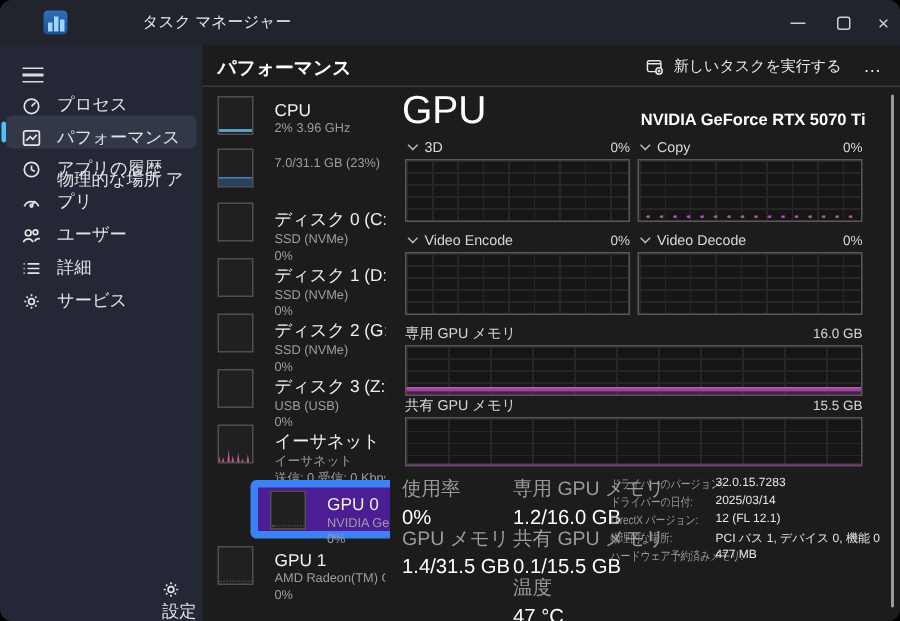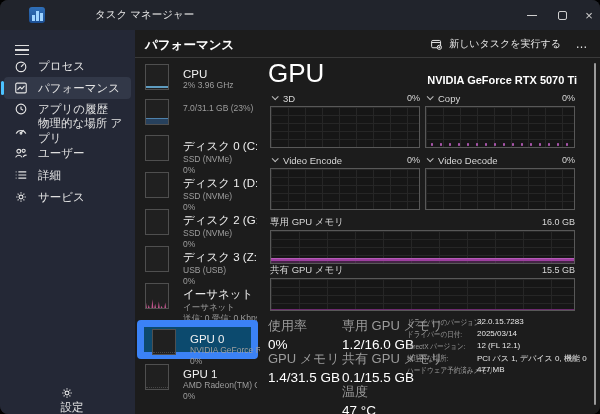--- a/index.html
+++ b/index.html
@@ -15,38 +15,38 @@
   .win-title { position:absolute; left:95px; top:8px; font-size:10.5px; color:#e8e8e8; }
   .winbtn { position:absolute; top:0; height:30px; width:28px; display:flex; align-items:center; justify-content:center; color:#cfcfcf; cursor:default; }
   .btn-min { left:518px; } .btn-max { left:548px; } .btn-close { left:578px; width:22px; font-size:13px; }
   .glyph-min { width:10px; height:1px; background:#cfcfcf; display:block; }
   .glyph-max { width:9px; height:9px; border:1px solid #cfcfcf; border-radius:2px; display:block; }
 
   
   .sidebar { position:absolute; left:0; top:30px; width:135px; height:384px; background:#242836; }
   .hamburger { position:absolute; left:10px; top:8px; width:24px; height:24px; display:flex; flex-direction:column; justify-content:center; gap:3px; padding:0 5px; border-radius:4px; }
   .hamburger i { display:block; height:1.4px; background:#dcdcdc; }
-  .nav-item { position:absolute; left:4px; width:127px; height:22px; display:flex; align-items:center; padding-left:9px; border-radius:4px; color:#e4e4e4; font-size:11.5px; }
+  .nav-item { position:absolute; left:4px; width:127px; height:22px; display:flex; align-items:flex-end; padding-left:9px; border-radius:4px; color:#e4e4e4; font-size:11.5px; }
   .nav-item .ico { width:15px; height:15px; margin-right:10px; flex:0 0 auto; display:flex; align-items:center; justify-content:center; }
   .nav-item.sel { background:#323848; }
   .accent-pill { position:absolute; left:-3px; top:4px; width:3px; height:14px; border-radius:2px; background:#4cc2ff; }
   .nav-item svg { width:14px; height:14px; stroke:#e4e4e4; stroke-width:1.3; fill:none; }
   .settings-item { top:355px;flex-direction:column; }
 
   
   .toolbar { position:absolute; left:135px; top:30px; width:465px; height:28px; background:#1c1c1c; border-bottom:1px solid #3a3a3a; }
   .page-title { position:absolute; left:10px; top:7px; font-size:12.5px; font-weight:700; color:#fff; }
   .runtask { position:absolute; right:33px; top:3px; height:22px; display:flex; align-items:center; gap:6px; color:#e8e8e8; font-size:10px; padding:0 6px; border-radius:4px; }
   .runtask svg { width:13px; height:13px; stroke:#e8e8e8; stroke-width:1.2; fill:none; }
   .more-btn { position:absolute; right:6px; top:3px; width:24px; height:22px; display:flex; align-items:center; justify-content:center; color:#e8e8e8; font-size:12px; letter-spacing:1px; border-radius:4px; }
 
   
   .perf-list { position:absolute; left:135px; top:58px; width:125px; height:356px; background:#1c1c1c; }
   .perf-row { position:absolute; left:2px; width:121px; border-radius:4px; }
-  .perf-row.sel { background:#0c4a6e; border:7px solid #3b82f6; }
+  .perf-row.sel { background:#4c1d95; border:5px solid #3b82f6;margin-left:30px; }
   .thumb { position:absolute; left:8px; top:2px; width:24px; height:26px; background:#202020; border:1px solid #4f4f4f; overflow:hidden; }
   .thumb .cpu-line { position:absolute; left:0; right:0; bottom:1px; height:2px; background:#5e9cc0; }
   .thumb .mem-fill { position:absolute; left:0; right:0; bottom:0; height:6px; background:#27415d; border-top:1.5px solid #4e81ab; }
   .thumb .gpu-base { position:absolute; left:0; right:0; bottom:1px; border-bottom:1px dotted #474747; }
   .thumb svg { position:absolute; left:0; bottom:0; width:100%; height:13px; }
   .perf-txt { position:absolute; left:46px; top:6px; width:74px; overflow:hidden; }
   .perf-name { font-size:11.5px; color:#f0f0f0; white-space:nowrap; }
   .perf-sub { font-size:8.5px; color:#9e9e9e; white-space:nowrap; overflow:hidden; line-height:11px; }
 
   

